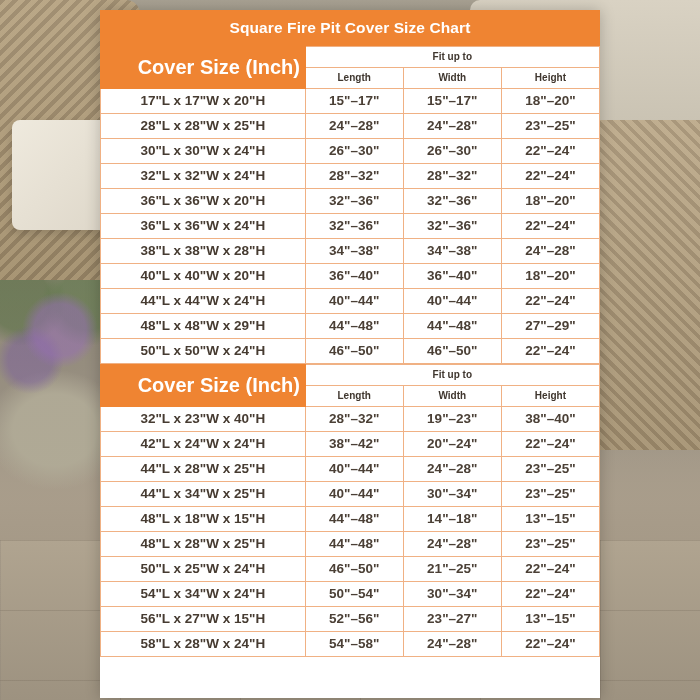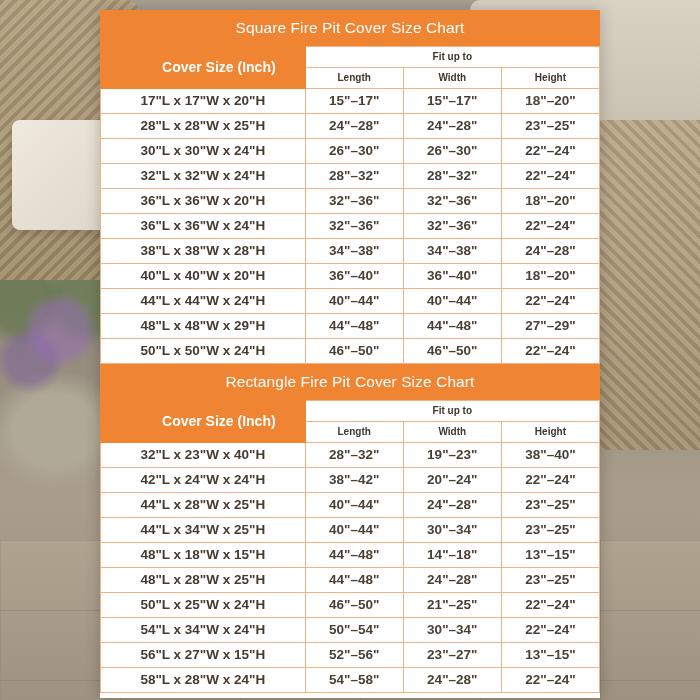--- a/index.html
+++ b/index.html
@@ -82,21 +82,21 @@
     width: 500px;
     height: 688px;
     background: #ffffff;
     box-shadow: 0 0 14px rgba(0,0,0,0.22);
     overflow: hidden;
   }
   .title-bar {
     background: #ef8432;
     color: #ffffff;
     font-size: 15.5px;
-    font-weight: normal;
+    font-weight: bold;
     text-align: center;
     padding: 9px 0 9px;
     letter-spacing: 0.1px;
   }
   table {
     border-collapse: collapse;
     width: 100%;
     table-layout: fixed;
   }
   td, th {
@@ -105,21 +105,21 @@
     font-weight: bold;
     color: #4b4036;
     text-align: center;
     padding: 4px 0 5px;
     white-space: nowrap;
   }
   .hdr-orange {
     background: #ef8432;
     color: #ffffff;
     border: 1px solid #ef8432;
-    font-size: 14px;
+    font-size: 20px;
     padding-left: 32px;
   }
   .hdr-sub {
     background: #ffffff;
     color: #3f362e;
     font-size: 10px;
     border: 1px solid #f0b184;
   }
   .col-cover { width: 41%; }
   .col-other { width: 19.66%; }
@@ -217,21 +217,20 @@
       </tr>
       <tr>
         <td class="data-cover">50"L x 50"W x 24"H</td>
         <td>46"–50"</td>
         <td>46"–50"</td>
         <td>22"–24"</td>
       </tr>
     </tbody>
   </table>
 
-  <div class="title-bar">Rectangle Fire Pit Cover Size Chart</div>
   <table>
     <colgroup>
       <col class="col-cover">
         <col class="col-other">
         <col class="col-other">
         <col class="col-other">
     </colgroup>
     <tbody>
       <tr>
         <td class="hdr-orange" rowspan="2">Cover Size (Inch)</td>

